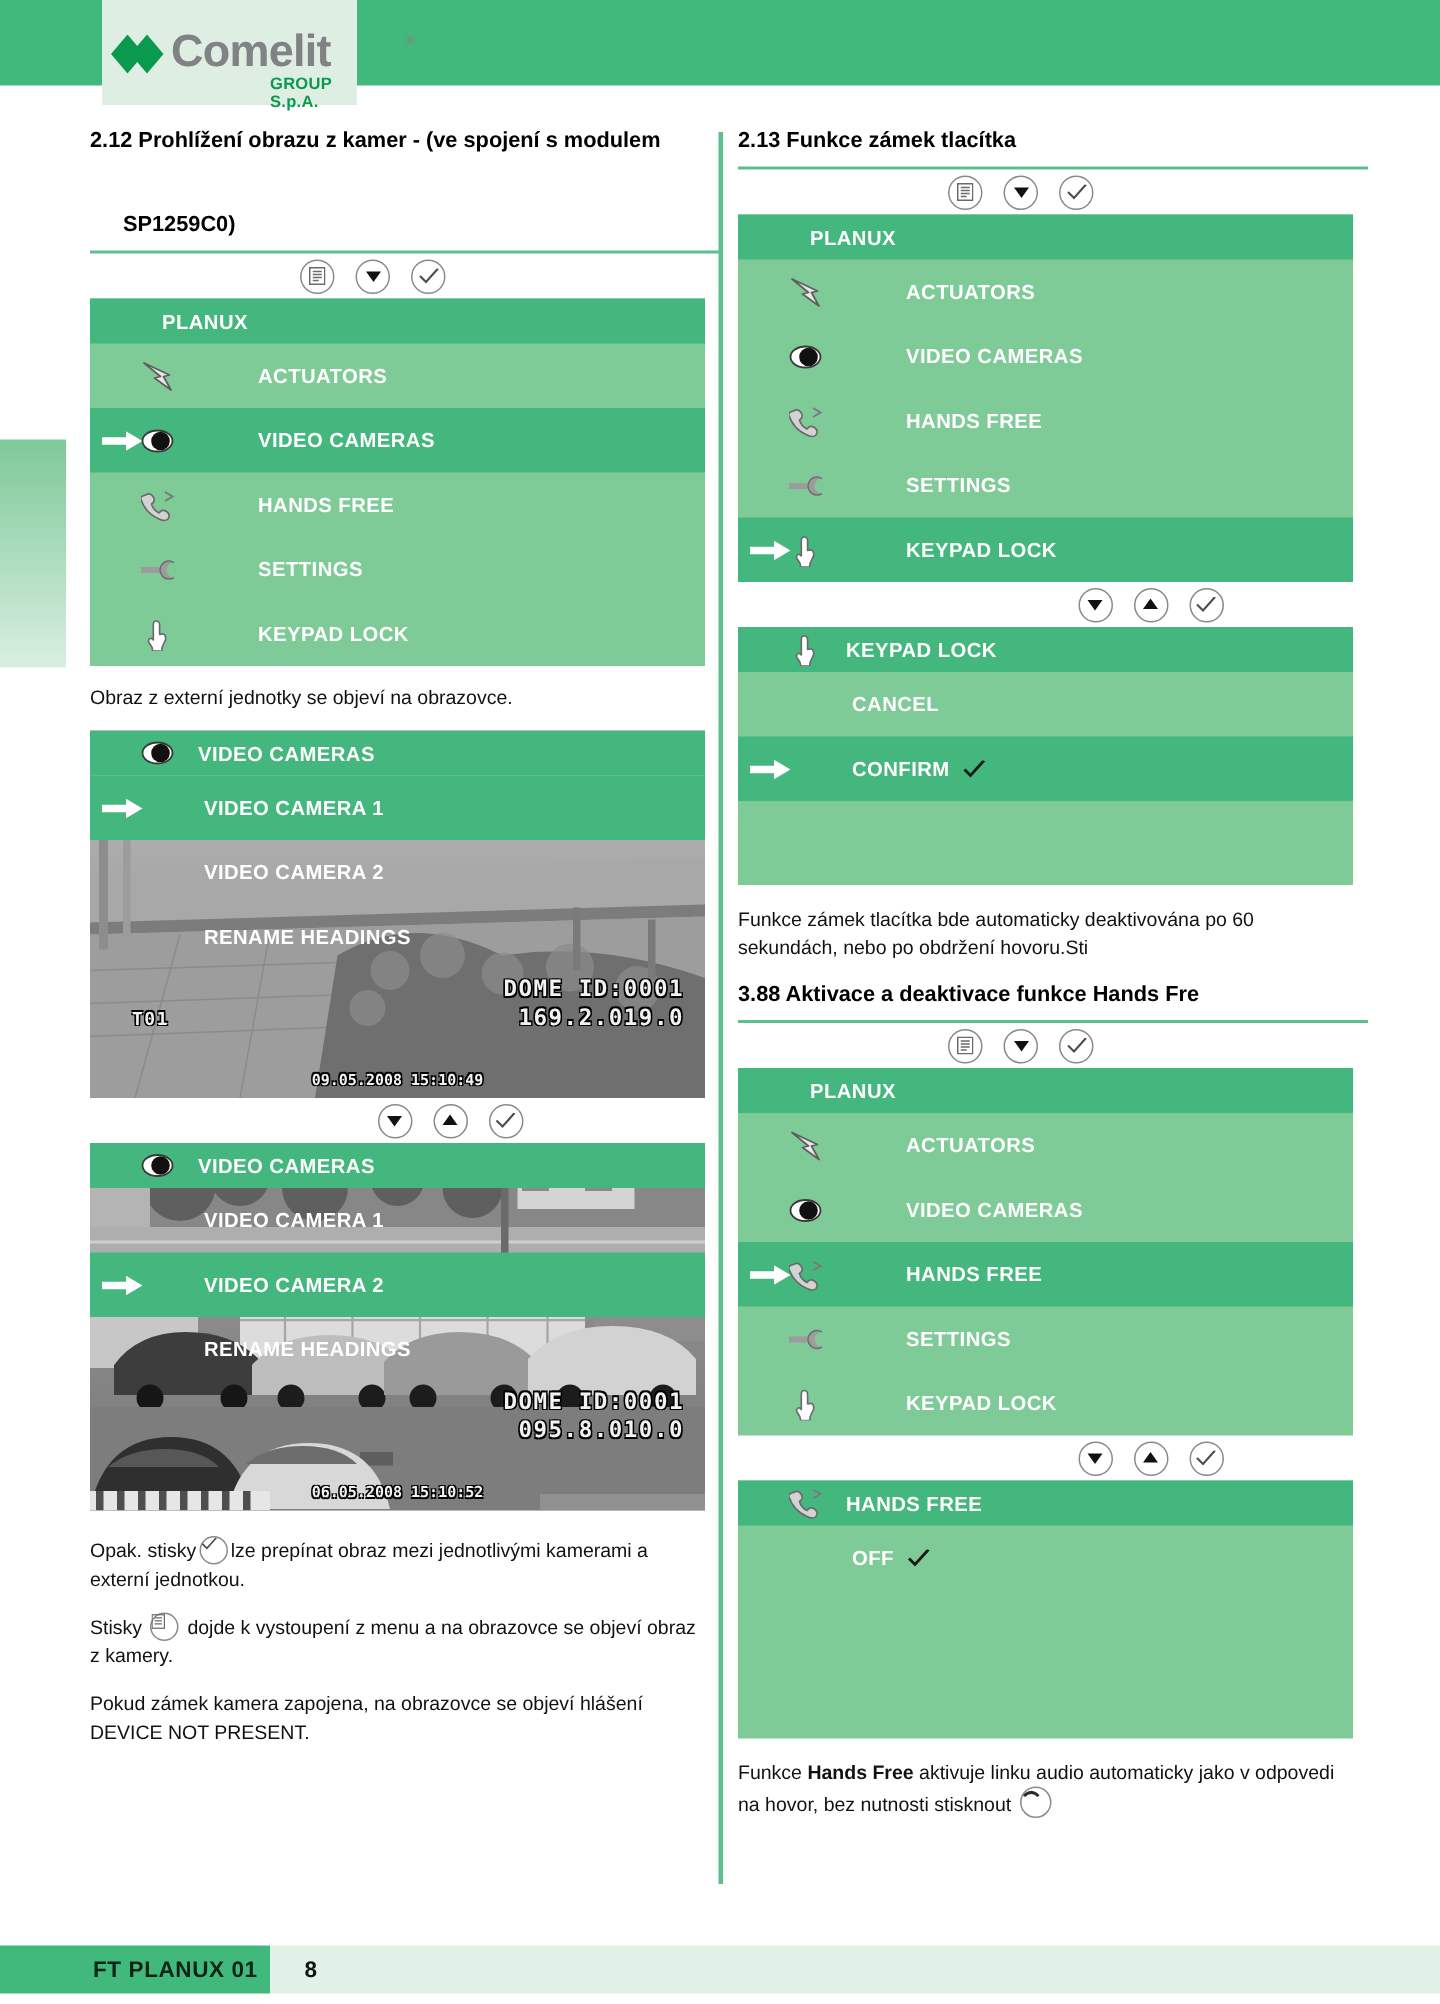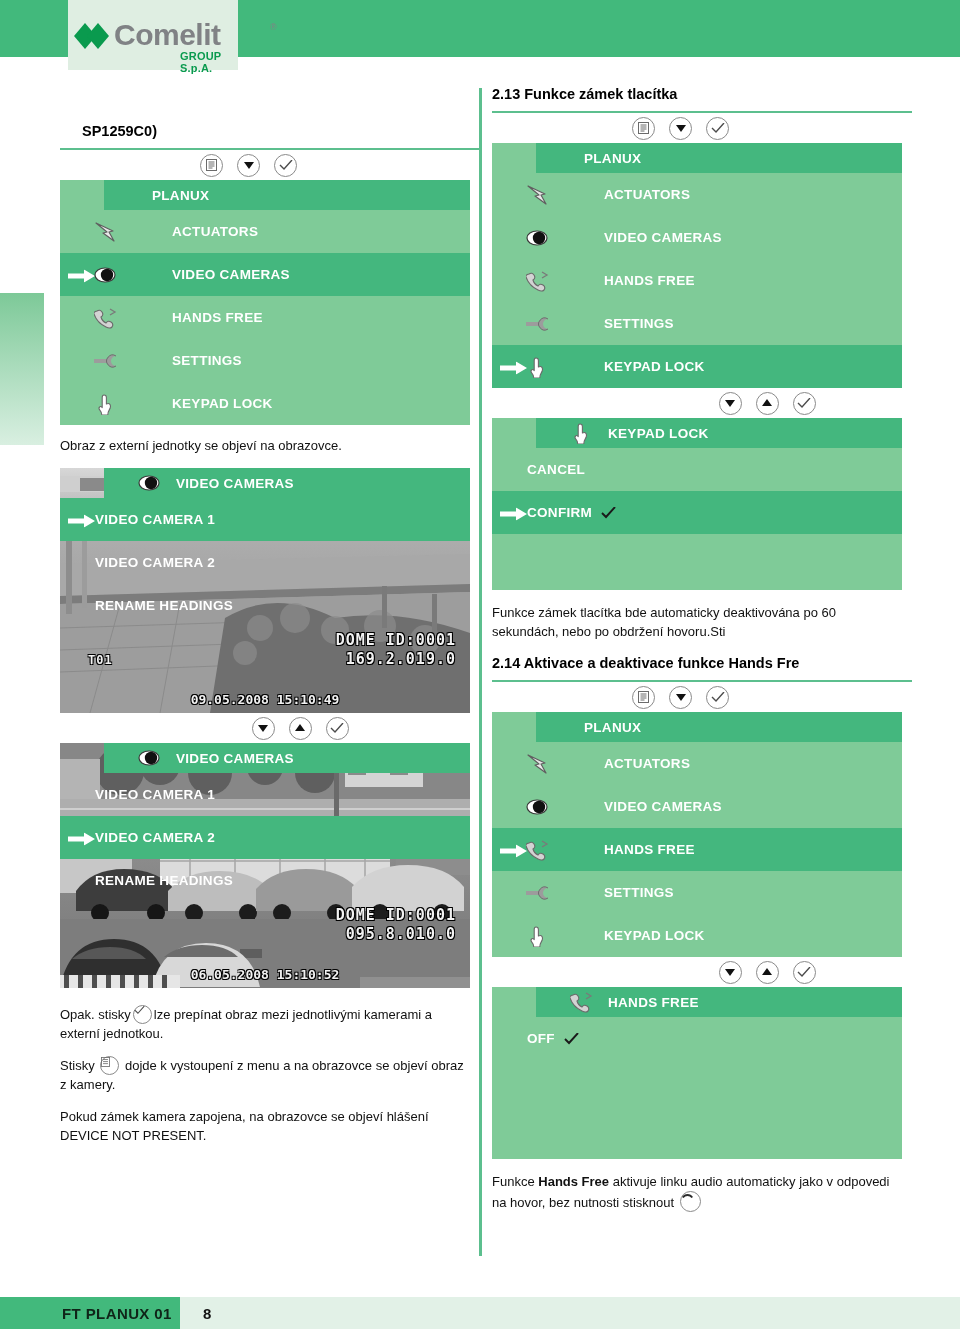--- a/index.html
+++ b/index.html
@@ -37,41 +37,41 @@
 
   
   .iconrow{height:30px;display:flex;align-items:center;justify-content:center;gap:14px;}
   .iconrow.left-pad{justify-content:flex-start;padding-left:140px;}
   .ico{width:21px;height:21px;border:1.3px solid #8a8a8a;border-radius:50%;
        display:flex;align-items:center;justify-content:center;background:#fff;}
   .ico svg{display:block;}
 
   
   .lcd{background:#7fcb98;width:410px;position:relative;}
-  .row{height:43px;display:flex;align-items:center;position:relative;padding-left:35px;
+  .row{height:43px;display:flex;align-items:center;position:relative;padding-left:76px;
        box-sizing:border-box;}
-  .row.title{height:30px;background:#44b77e;padding-left:48px;margin-left:44px;}
+  .row.title{height:30px;background:#44b77e;padding-left:48px;}
   .row.sel{background:#44b77e;}
   .row .lbl{color:#ffffff;font-size:13.5px;font-weight:bold;letter-spacing:0.3px;}
   .row.title .lbl{font-size:13.5px;}
   .cursor{position:absolute;left:8px;top:50%;transform:translateY(-50%);width:28px;height:13px;}
   .mi{position:absolute;left:34px;top:50%;transform:translateY(-50%);width:26px;height:22px;}
   .row.has-icon{padding-left:112px;}
   .row.title.has-icon{padding-left:72px;}
   .tick{margin-left:9px;display:inline-flex;}
 
   
   .cam{position:relative;width:410px;height:245px;overflow:hidden;background:#9a9a9a;}
   .cam .ovl{position:absolute;left:0;right:0;}
   .cam-osd{position:absolute;font-family:"DejaVu Sans Mono", monospace;font-weight:bold;
            color:#f2f2f2;text-shadow:1px 1px 0 #000,-1px -1px 0 #000,1px -1px 0 #000,-1px 1px 0 #000;
            letter-spacing:1px;}
   .osd-t{left:28px;bottom:46px;font-size:12px;}
   .osd-id{right:14px;bottom:44px;font-size:15px;text-align:right;line-height:19px;}
-  .osd-stamp{left:50%;transform:translateX(-50%);bottom:6px;font-size:13px;letter-spacing:0;}
+  .osd-stamp{left:50%;transform:translateX(-50%);bottom:6px;font-size:10px;letter-spacing:0;}
 
   
   .txt{font-size:13px;color:#111;line-height:19px;}
   .txt p{margin:0 0 13px 0;}
   .txt .inline-ico{display:inline-block;vertical-align:-5px;margin:0 2px;}
   .b{font-weight:bold;}
 
   
   .ft-green{position:absolute;left:0;top:1297px;width:180px;height:32px;background:#42b97c;}
   .ft-light{position:absolute;left:180px;top:1297px;width:780px;height:32px;background:#e2f1e7;}
@@ -95,20 +95,21 @@
   <span class="logo-reg">®</span>
   <span class="logo-sub">GROUP S.p.A.</span>
 </div>
 
 <div class="deco"></div>
 <div class="vline"></div>
 
 <div class="col col-l">
 
   <div class="h-sec">
+    <span>2.12 Prohlížení obrazu z kamer - (ve spojení s modulem</span>
     <span class="ind">SP1259C0)</span>
   </div>
   <div class="rule"></div>
 
   <div class="iconrow left-pad">
     <span class="ico">
       <svg width="11" height="12" viewBox="0 0 11 12">
           <rect x="0.5" y="0.5" width="10" height="11" fill="none" stroke="#6b6b6b"></rect>
           <line x1="2.5" y1="3" x2="8.5" y2="3" stroke="#6b6b6b"></line>
           <line x1="2.5" y1="5" x2="8.5" y2="5" stroke="#6b6b6b"></line>
@@ -526,21 +527,21 @@
             <path d="M1 6 L5 10 L14 0" fill="none" stroke="#1a1a1a" stroke-width="1.9"></path>
           </svg>
         </span>
       </div>
     </div>
 
   <div class="txt" style="margin-top:13px;width:412px;">
     <p>Funkce zámek tlacítka bde automaticky deaktivována po 60 sekundách, nebo po obdržení hovoru.Sti</p>
   </div>
 
-  <div class="h-sec" style="margin-top:9px;">2.14 Aktivace a deaktivace funkce Hands Fre</div>
+  <div class="h-sec" style="margin-top:9px;">3.88 Aktivace a deaktivace funkce Hands Fre</div>
   <div class="rule"></div>
 
   <div class="iconrow left-pad">
     <span class="ico">
       <svg width="11" height="12" viewBox="0 0 11 12">
           <rect x="0.5" y="0.5" width="10" height="11" fill="none" stroke="#6b6b6b"></rect>
           <line x1="2.5" y1="3" x2="8.5" y2="3" stroke="#6b6b6b"></line>
           <line x1="2.5" y1="5" x2="8.5" y2="5" stroke="#6b6b6b"></line>
           <line x1="2.5" y1="7" x2="8.5" y2="7" stroke="#6b6b6b"></line>
           <line x1="2.5" y1="9" x2="6.5" y2="9" stroke="#6b6b6b"></line>

